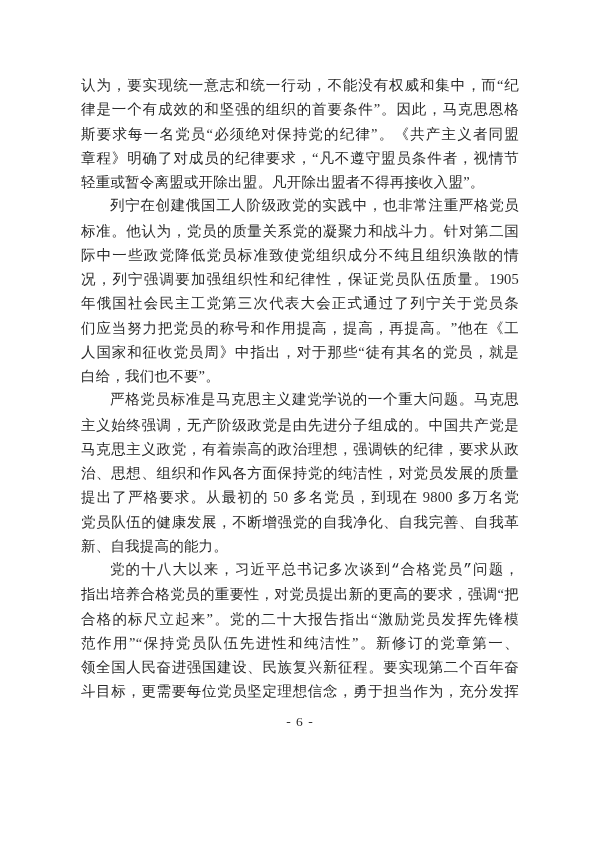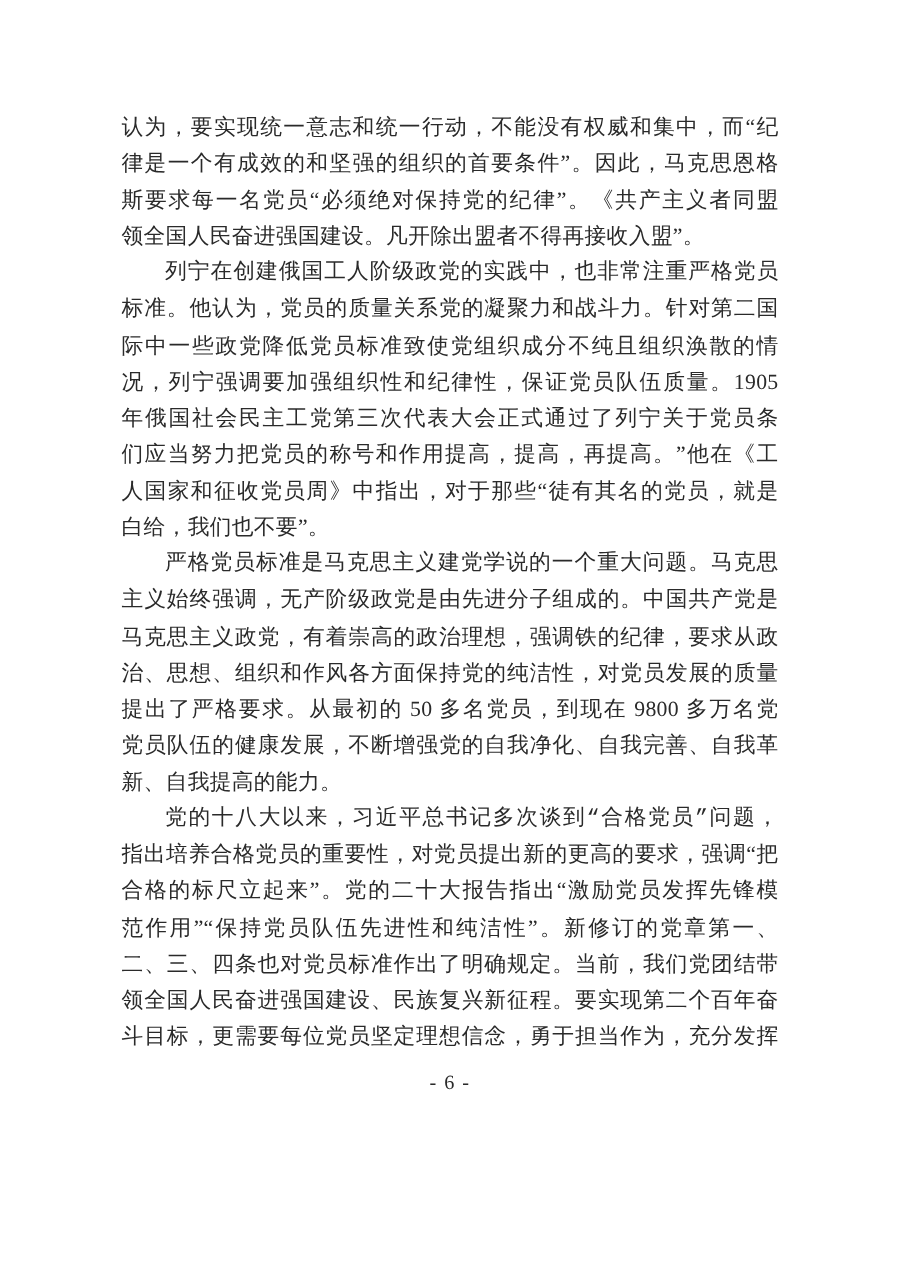--- a/index.html
+++ b/index.html
@@ -53,38 +53,38 @@
   }
 </style>
 </head>
 <body>
 
 <div class="page">
   <div class="text-block">
     <div class="line">认为，要实现统一意志和统一行动，不能没有权威和集中，而“纪</div>
     <div class="line">律是一个有成效的和坚强的组织的首要条件”。因此，马克思恩格</div>
     <div class="line">斯要求每一名党员“必须绝对保持党的纪律”。《共产主义者同盟</div>
-    <div class="line para-end">领全国人民奋进强国建设。凡开除出盟者不得再接收入盟”。</div>
+    <div class="line">章程》明确了对成员的纪律要求，“凡不遵守盟员条件者，视情节</div>
+    <div class="line para-end">轻重或暂令离盟或开除出盟。凡开除出盟者不得再接收入盟”。</div>
     <div class="line indent">列宁在创建俄国工人阶级政党的实践中，也非常注重严格党员</div>
     <div class="line">标准。他认为，党员的质量关系党的凝聚力和战斗力。针对第二国</div>
     <div class="line">际中一些政党降低党员标准致使党组织成分不纯且组织涣散的情</div>
     <div class="line">况，列宁强调要加强组织性和纪律性，保证党员队伍质量。1905</div>
     <div class="line">年俄国社会民主工党第三次代表大会正式通过了列宁关于党员条</div>
     <div class="line">们应当努力把党员的称号和作用提高，提高，再提高。”他在《工</div>
     <div class="line">人国家和征收党员周》中指出，对于那些“徒有其名的党员，就是</div>
     <div class="line para-end">白给，我们也不要”。</div>
     <div class="line indent">严格党员标准是马克思主义建党学说的一个重大问题。马克思</div>
     <div class="line">主义始终强调，无产阶级政党是由先进分子组成的。中国共产党是</div>
     <div class="line">马克思主义政党，有着崇高的政治理想，强调铁的纪律，要求从政</div>
     <div class="line">治、思想、组织和作风各方面保持党的纯洁性，对党员发展的质量</div>
     <div class="line">提出了严格要求。从最初的 50 多名党员，到现在 9800 多万名党员，</div>
     <div class="line">党员队伍的健康发展，不断增强党的自我净化、自我完善、自我革</div>
     <div class="line para-end">新、自我提高的能力。</div>
     <div class="line indent">党的十八大以来，习近平总书记多次谈到“合格党员”问题，</div>
     <div class="line">指出培养合格党员的重要性，对党员提出新的更高的要求，强调“把</div>
     <div class="line">合格的标尺立起来”。党的二十大报告指出“激励党员发挥先锋模</div>
     <div class="line">范作用”“保持党员队伍先进性和纯洁性”。新修订的党章第一、</div>
-    <div class="line">二、三、四条也对党员标准作出了明确规定。当前，我们党团结带</div>
     <div class="line">领全国人民奋进强国建设、民族复兴新征程。要实现第二个百年奋</div>
     <div class="line">斗目标，更需要每位党员坚定理想信念，勇于担当作为，充分发挥</div>
     <div class="page-number">- 6 -</div>
   </div>
 </div>
 
 </body></html>

